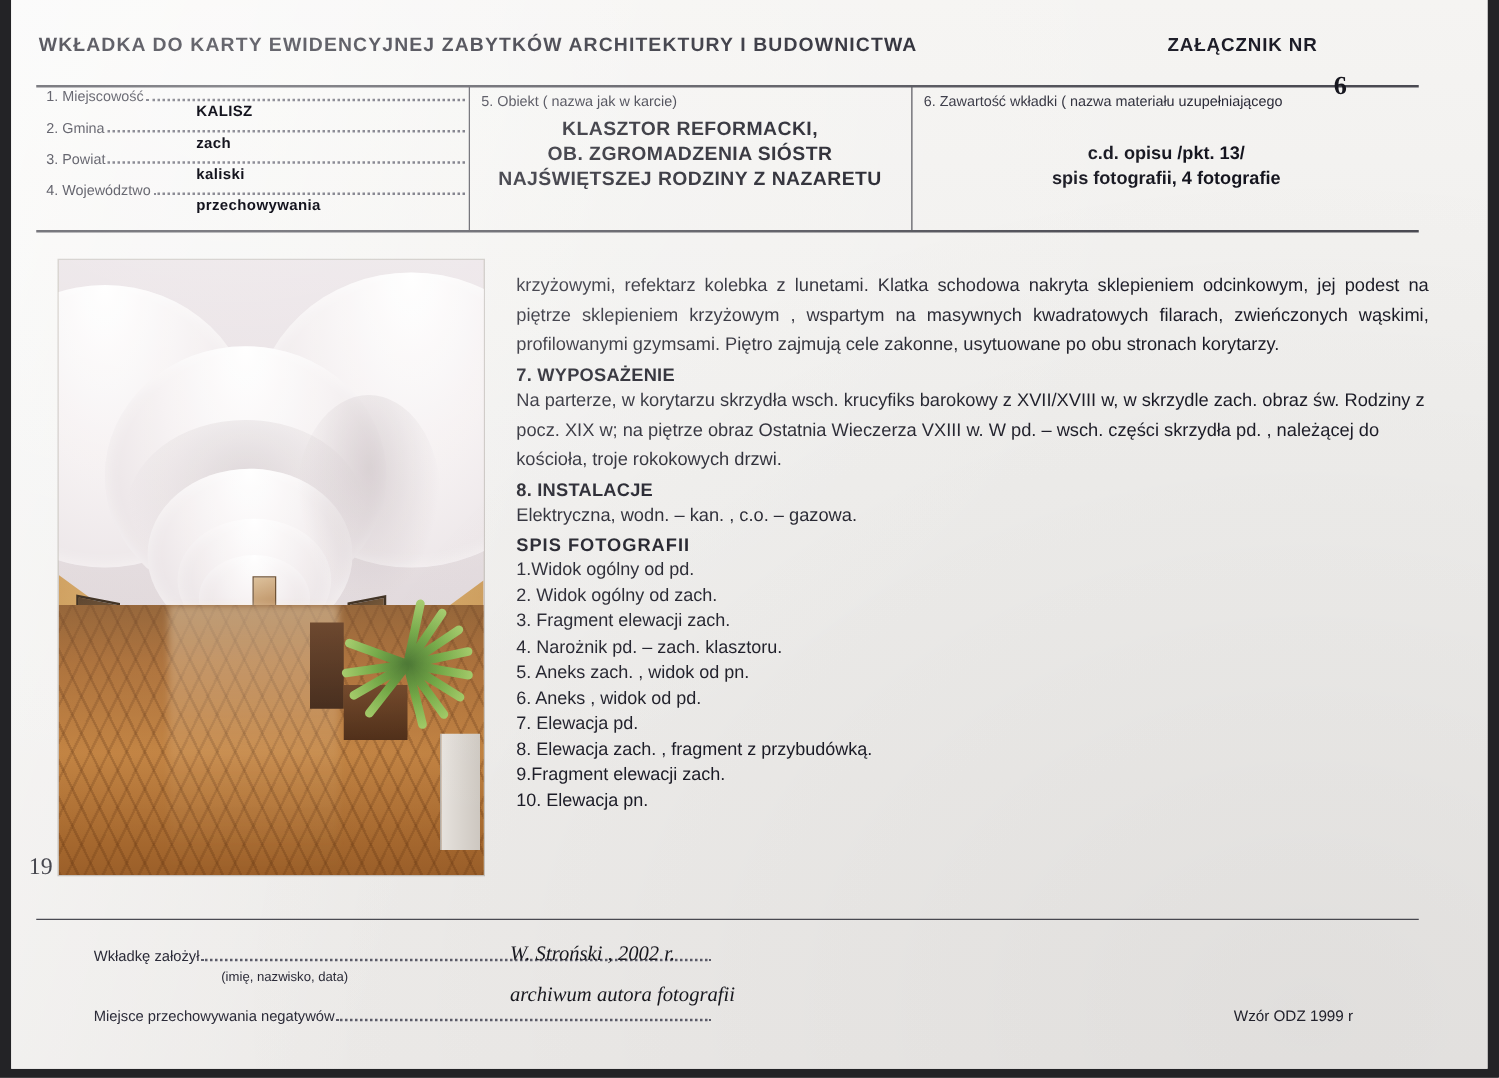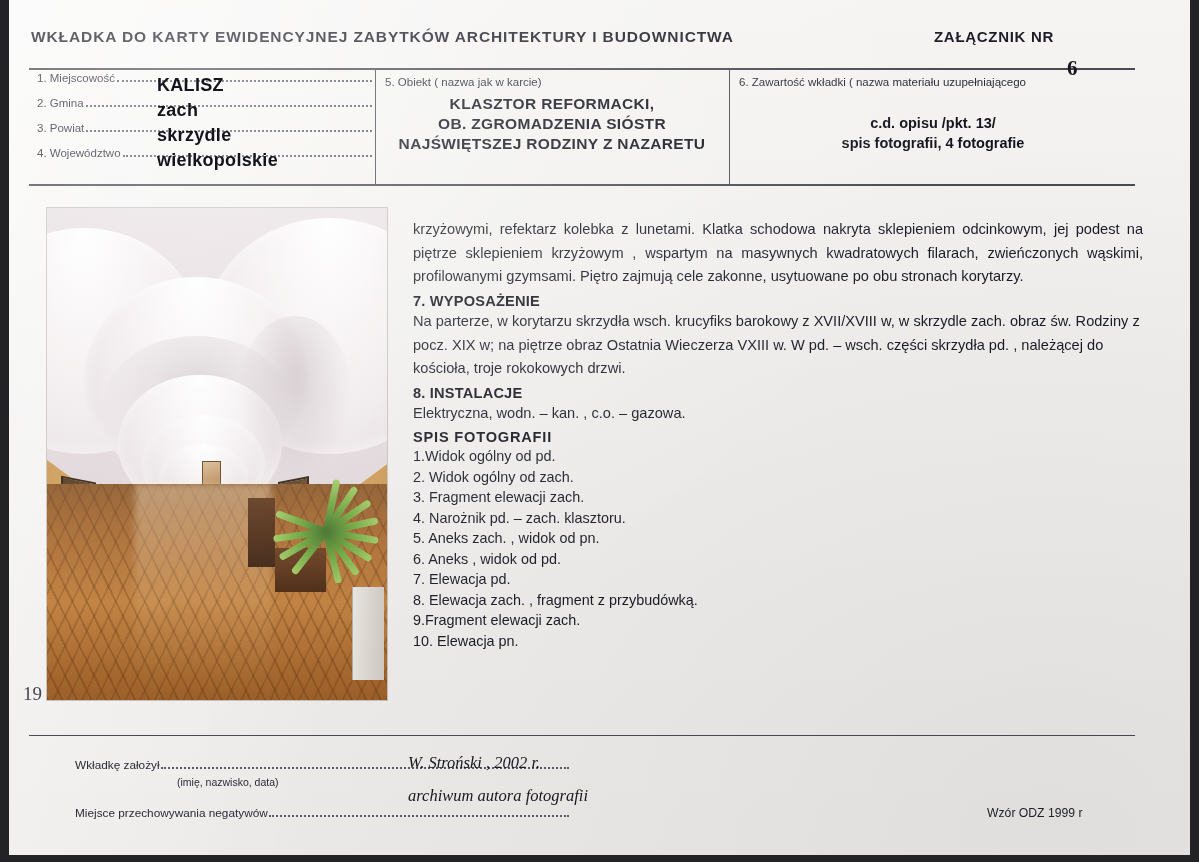--- a/index.html
+++ b/index.html
@@ -115,21 +115,21 @@
     flex: 1 1 auto;
     border-bottom: 2px dotted #5b5b68;
     margin: 0 1px 3px 2px;
     min-width: 6px;
     height: 0;
   }
   .loc-value {
     position: absolute;
     left: 128px;
     bottom: 1px;
-    font-size: 18px;
+    font-size: 12px;
     font-weight: bold;
     color: #14141e;
     letter-spacing: 0.3px;
     background: transparent;
     z-index: 2;
   }
 
   
   #cell-object {
     position: absolute;
@@ -439,26 +439,26 @@
         <span class="loc-value">KALISZ</span>
       </div>
       <div class="loc-line">
         <span class="loc-label">2. Gmina</span>
         <span class="loc-dots"></span>
         <span class="loc-value">zach</span>
       </div>
       <div class="loc-line">
         <span class="loc-label">3. Powiat</span>
         <span class="loc-dots"></span>
-        <span class="loc-value">skrzydle</span>
+        <span class="loc-value">kaliski</span>
       </div>
       <div class="loc-line">
         <span class="loc-label">4. Województwo</span>
         <span class="loc-dots"></span>
-        <span class="loc-value">wielkopolskie</span>
+        <span class="loc-value">przechowywania</span>
       </div>
     </div>
 
     <div id="cell-object">
       <div class="cell-caption">5. Obiekt ( nazwa jak w karcie)</div>
       <div class="obj-name">
         <div>KLASZTOR  REFORMACKI,</div>
         <div>OB. ZGROMADZENIA  SIÓSTR</div>
         <div>NAJŚWIĘTSZEJ RODZINY Z NAZARETU</div>
       </div>

